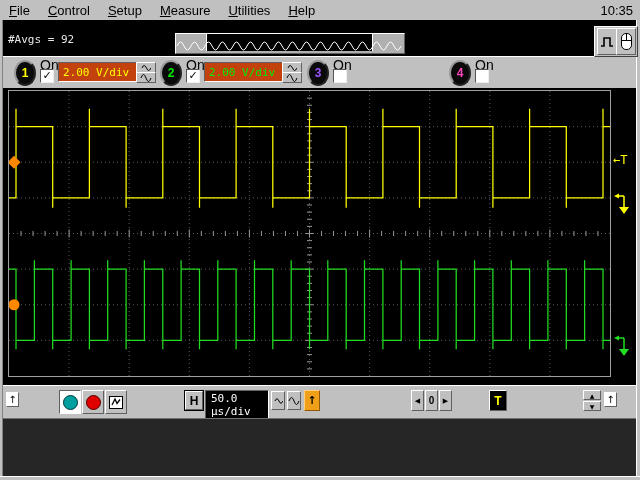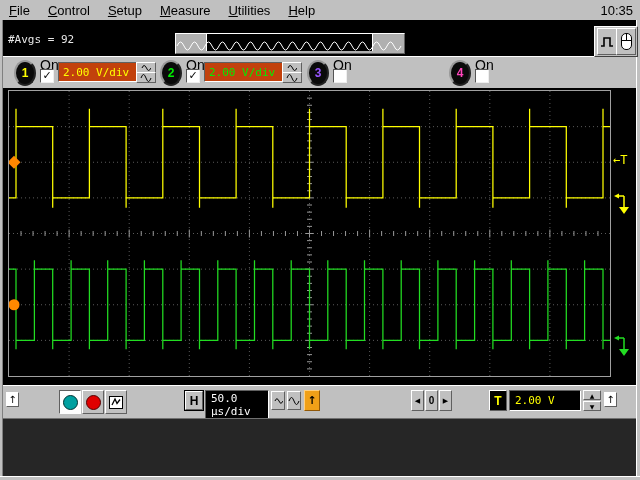--- a/index.html
+++ b/index.html
@@ -349,23 +349,20 @@
     <div class="btn" style="left:423px;top:4px;width:13px;height:21px">
         <b style="font-size:10px">0</b>
       </div>
     <div class="btn" style="left:437px;top:4px;width:13px;height:21px">
         <span class="glyph" style="font-size:7px">▶</span>
       </div>
 
     <div class="btn" style="left:487px;top:4px;width:18px;height:21px;background:#000">
         <b style="font-size:12px;color:#ffff00">T</b>
       </div>
-    <div class="field" style="left:507px;top:4px;width:72px;height:21px;color:#ffff00">
-        <span>2.00 V</span>
-      </div>
     <div class="btn" style="left:581px;top:4px;width:18px;height:10px">
         <span class="glyph" style="font-size:6px">▲</span>
       </div>
     <div class="btn" style="left:581px;top:15px;width:18px;height:10px">
         <span class="glyph" style="font-size:6px">▼</span>
       </div>
     <div class="btn" style="left:602px;top:6px;width:13px;height:15px;background:#fff">
         <span class="glyph" style="font-size:10px">↑</span>
       </div>
   </div>

